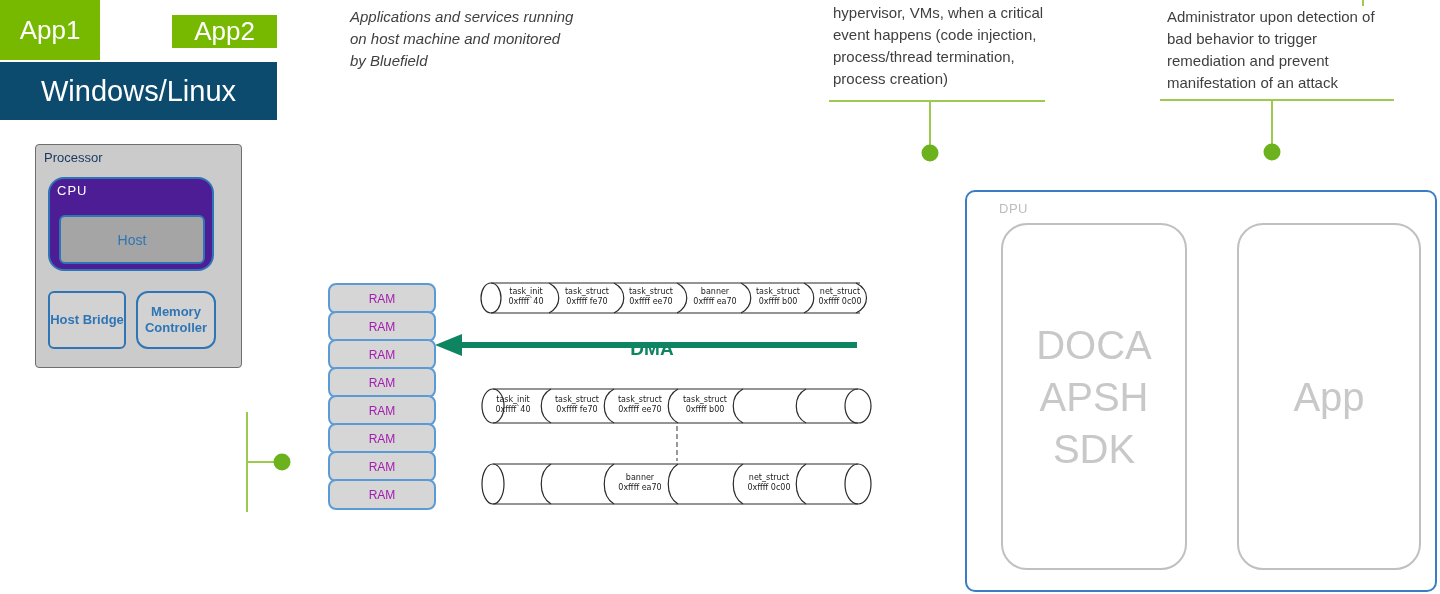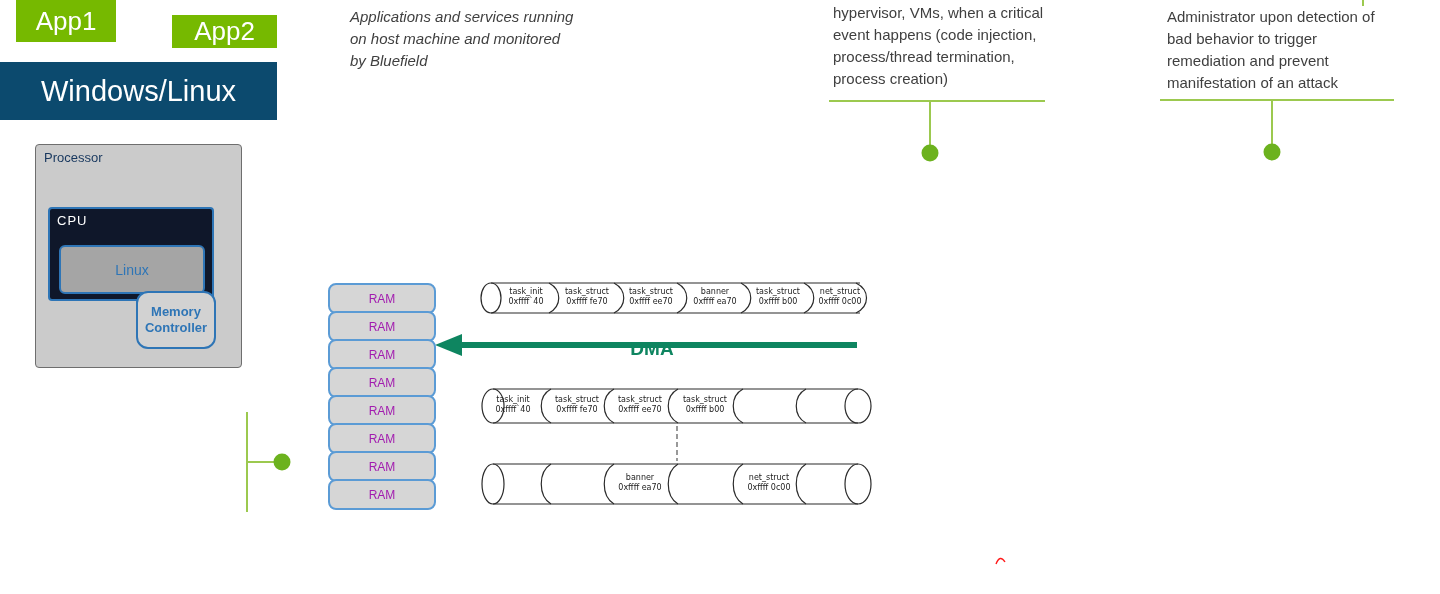--- a/index.html
+++ b/index.html
@@ -4,21 +4,21 @@
 <style>
   html,body{margin:0;padding:0;background:#fff;}
   body{font-family:"Liberation Sans",sans-serif;}
   #canvas{position:relative;width:1440px;height:594px;background:#fff;overflow:hidden;}
   .abs{position:absolute;}
   .app-box{background:#76B900;color:#fff;font-size:26px;display:flex;align-items:center;justify-content:center;}
   .os-bar{background:#0c4a6e;color:#fff;font-size:29px;display:flex;align-items:center;justify-content:center;}
   .annotation{color:#3F3F3F;font-size:15px;line-height:22px;}
   .processor{background:#CBCBCB;border:1.5px solid #6E6E6E;border-radius:4px;}
   .proc-label{color:#17375E;font-size:13px;}
-  .cpu-box{background:#0f172a;border:2px solid #2E75B6;border-radius:4px;margin-top:30px;}
+  .cpu-box{background:#4c1d95;border:2px solid #2E75B6;border-radius:16px;}
   .cpu-label{color:#fff;font-size:13px;letter-spacing:1px;}
   .cache-box{background:#A5A5A5;border:2px solid #2E75B6;border-radius:6px;color:#2E75B6;font-size:14px;display:flex;align-items:center;justify-content:center;}
   .sub-box{background:#D2D2D2;border:2px solid #2E75B6;border-radius:6px;color:#2E75B6;font-size:13px;font-weight:600;display:flex;align-items:center;justify-content:center;text-align:center;line-height:1.25;}
   .ram{background:#D6D6D6;border:2px solid #5B9BD5;border-radius:8px;color:#a21caf;font-size:12px;display:flex;align-items:center;justify-content:center;}
   .dma-label{color:#0E8560;font-size:19px;font-weight:700;text-align:center;margin-top:20px;}
   .dpu{background:#fff;border:2.5px solid #3B7DC4;border-radius:10px;}
   .dpu-label{color:#BDBDBD;font-size:13px;letter-spacing:0.5px;}
   .ghost-box{border:2.5px solid #C0C0C0;border-radius:26px;display:flex;align-items:center;justify-content:center;text-align:center;}
   .ghost-text{color:#C8C8C8;font-size:40px;line-height:1.3;}
   .seg-label{position:absolute;width:58px;display:flex;flex-direction:column;align-items:center;text-align:center;font-size:8px;line-height:1.2;color:#1a1a1a;font-family:"DejaVu Sans",sans-serif;}
@@ -92,34 +92,35 @@
       <path d="M614,464 C601,472 601,496 614,504"></path>
       <path d="M678,464 C665,472 665,496 678,504"></path>
       <path d="M743,464 C730,472 730,496 743,504"></path>
       <path d="M806,464 C793,472 793,496 806,504"></path>
       <ellipse cx="858" cy="484" rx="13" ry="20"></ellipse>
     </g>
 
     <path d="M996,564 q4,-10 9,-2" stroke="#FF1a1a" stroke-width="1.4" fill="none"></path>
   </svg>
 
-  <div class="app-box abs" style="left:0;top:15;width:100px;height:42px;margin-left:16px;">App1</div>
+  <div class="app-box abs" style="left:0;top:15;width:100px;height:60px;">App1</div>
   <div class="app-box abs" style="left:172px;top:15px;width:105px;height:33px;">App2</div>
   <div class="os-bar abs" style="left:0;top:62px;width:277px;height:58px;">Windows/Linux</div>
 
   <div class="annotation abs" style="left:350px;top:6px;width:225px;font-style:italic;">Applications and services running on host machine and monitored by Bluefield</div>
   <div class="annotation abs" style="left:833px;top:2px;width:222px;">hypervisor, VMs, when a critical event happens (code injection, process/thread termination, process creation)</div>
   <div class="annotation abs" style="left:1167px;top:6px;width:220px;">Administrator upon detection of bad behavior to trigger remediation and prevent manifestation of an attack</div>
 
   <div class="processor abs" style="left:35px;top:144px;width:205px;height:222px;">
     <div class="proc-label abs" style="left:8px;top:5px;">Processor</div>
     <div class="cpu-box abs" style="left:12px;top:32px;width:162px;height:90px;">
       <div class="cpu-label abs" style="left:7px;top:4px;">CPU</div>
-      <div class="cache-box abs" style="left:9px;top:36px;width:142px;height:45px;">Linux</div>
+      <div class="cache-box abs" style="left:9px;top:36px;width:142px;height:45px;">Host</div>
     </div>
+    <div class="sub-box abs" style="left:12px;top:146px;width:74px;height:54px;">Host Bridge</div>
     <div class="sub-box abs" style="left:100px;top:146px;width:76px;height:54px;border-radius:12px;">Memory Controller</div>
   </div>
 
   <div class="ram abs" style="left:328px;top:283px;width:104px;height:27px;">RAM</div>
   <div class="ram abs" style="left:328px;top:311px;width:104px;height:27px;">RAM</div>
   <div class="ram abs" style="left:328px;top:339px;width:104px;height:27px;">RAM</div>
   <div class="ram abs" style="left:328px;top:367px;width:104px;height:27px;">RAM</div>
   <div class="ram abs" style="left:328px;top:395px;width:104px;height:27px;">RAM</div>
   <div class="ram abs" style="left:328px;top:423px;width:104px;height:27px;">RAM</div>
   <div class="ram abs" style="left:328px;top:451px;width:104px;height:27px;">RAM</div>
@@ -171,14 +172,23 @@
 
   <div class="seg-label" style="left:611px;top:473px;">
     <span>banner</span>
       <span>0xffff ea70</span>
   </div>
   <div class="seg-label" style="left:740px;top:473px;">
     <span>net_struct</span>
       <span>0xffff 0c00</span>
   </div>
 
+  <div class="dpu abs" style="left:965px;top:190px;width:468px;height:398px;">
+    <div class="dpu-label abs" style="left:32px;top:9px;">DPU</div>
+    <div class="ghost-box abs" style="left:34px;top:31px;width:182px;height:343px;">
+      <span class="ghost-text" style="width:130px;">DOCA APSH SDK</span>
+    </div>
+    <div class="ghost-box abs" style="left:270px;top:31px;width:180px;height:343px;">
+      <span class="ghost-text">App</span>
+    </div>
+  </div>
 
 </div>
 
 </body></html>

